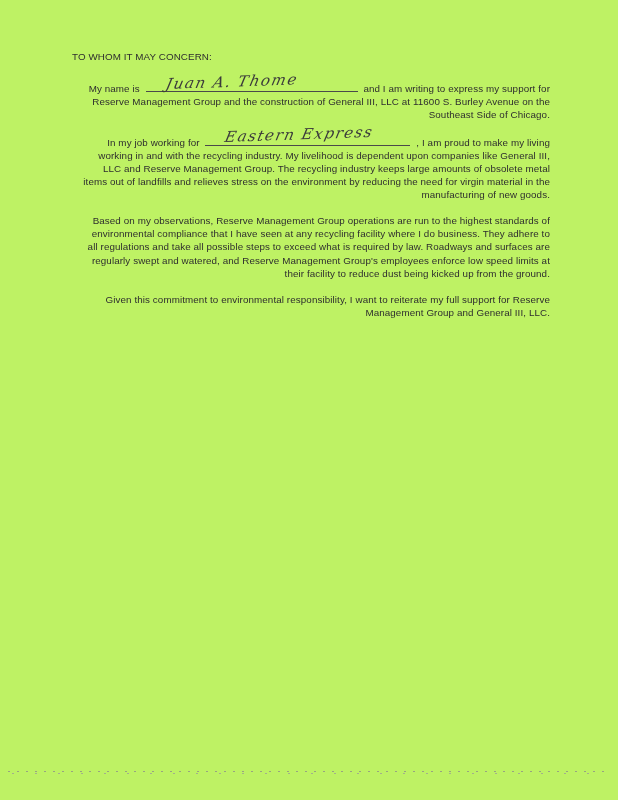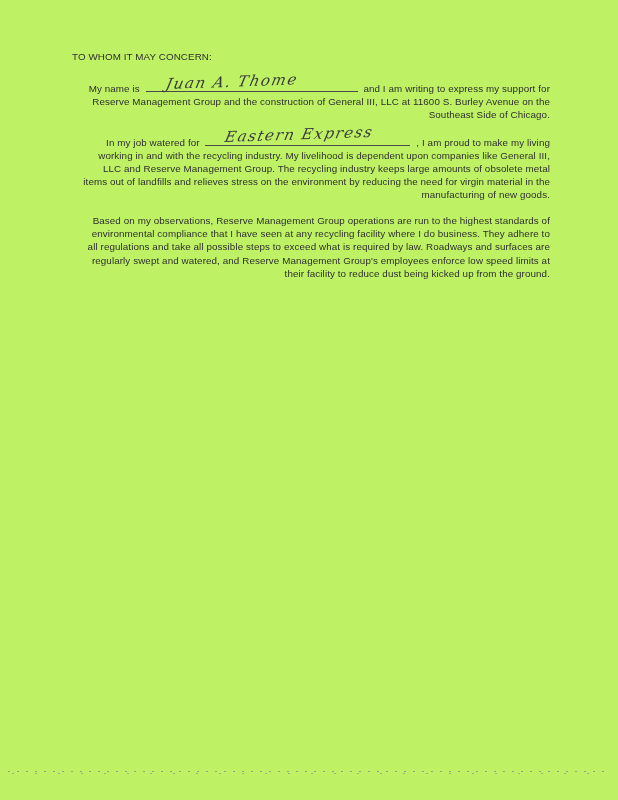--- a/index.html
+++ b/index.html
@@ -84,27 +84,28 @@
 
     <p>
       <span>My name is</span>
       <span class="blank blank-name">
         <span class="handwriting">Juan A. Thome</span>
       </span>
       <span>and I am writing to express my support for Reserve Management Group and the construction of General III, LLC at 11600 S. Burley Avenue on the Southeast Side of Chicago.</span>
     </p>
 
     <p>
-      <span>In my job watered for</span>
+      <span>In my job working for</span>
       <span class="blank blank-employer">
         <span class="handwriting">Eastern Express</span>
       </span>
       <span>, I am proud to make my living working in and with the recycling industry. My livelihood is dependent upon companies like General III, LLC and Reserve Management Group. The recycling industry keeps large amounts of obsolete metal items out of landfills and relieves stress on the environment by reducing the need for virgin material in the manufacturing of new goods.</span>
     </p>
 
     <p>Based on my observations, Reserve Management Group operations are run to the highest standards of environmental compliance that I have seen at any recycling facility where I do business. They adhere to all regulations and take all possible steps to exceed what is required by law. Roadways and surfaces are regularly swept and watered, and Reserve Management Group's employees enforce low speed limits at their facility to reduce dust being kicked up from the ground.</p>
 
 
+    <p>Given this commitment to environmental responsibility, I want to reiterate my full support for Reserve Management Group and General III, LLC.</p>
 
   </div>
 
   <div class="scan-dots"></div>
 </div>
 
 </body></html>

